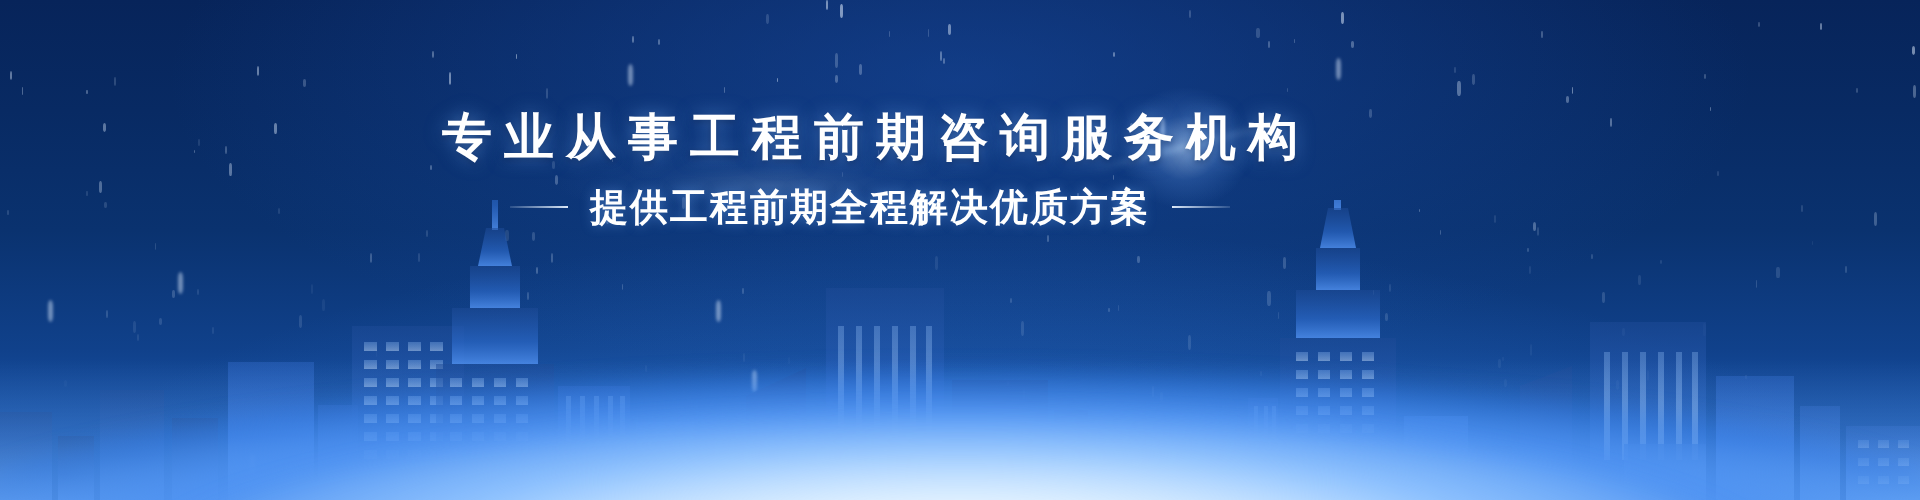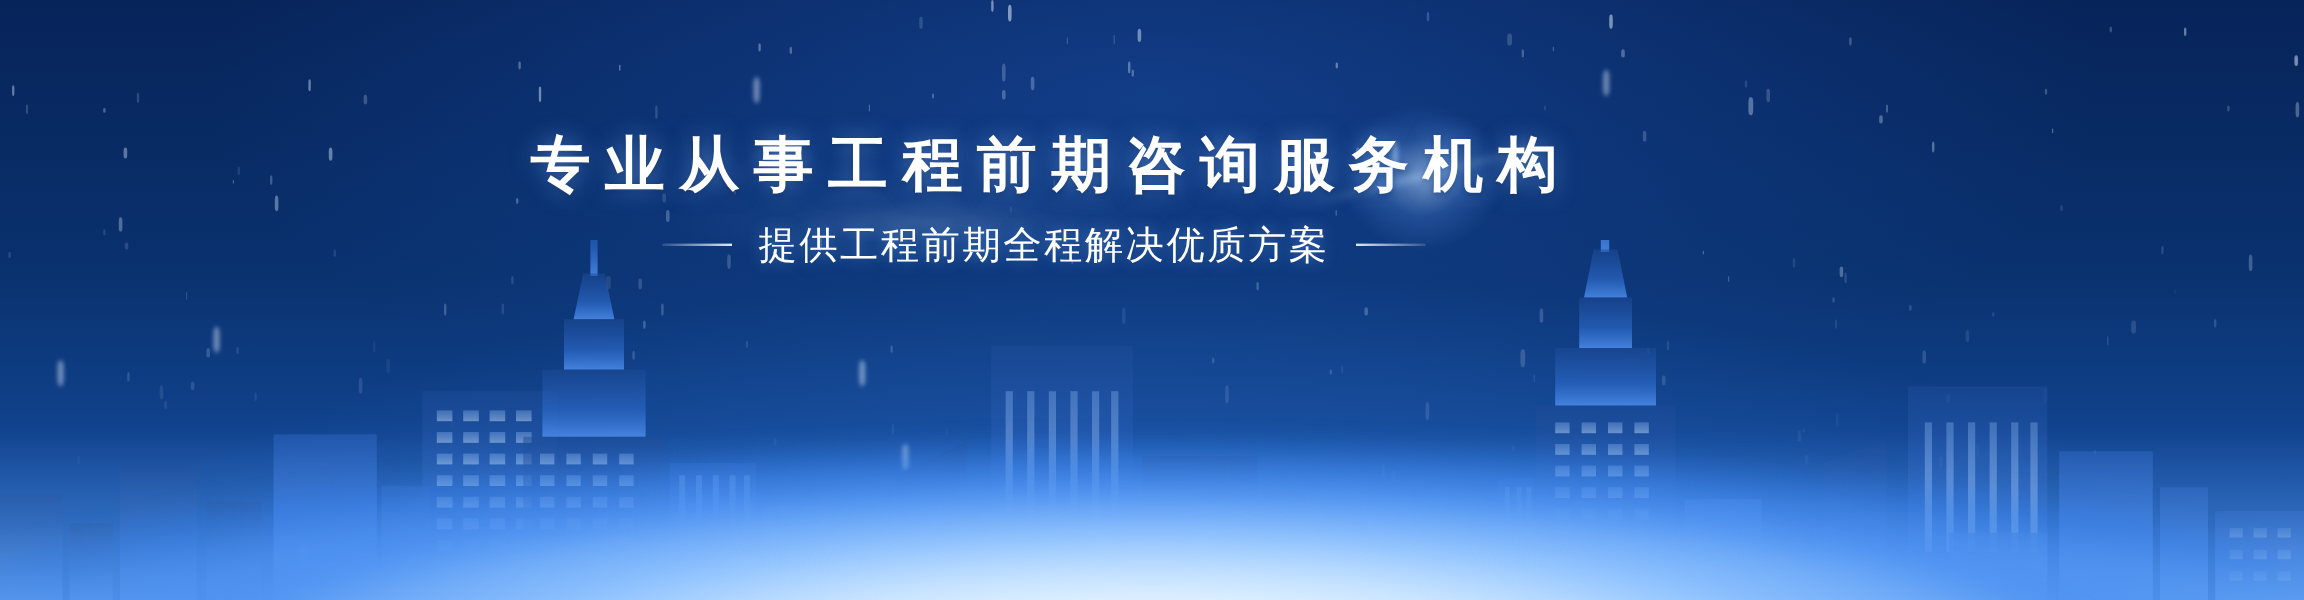--- a/index.html
+++ b/index.html
@@ -89,22 +89,22 @@
     pointer-events:auto;
   }
   .dash{
     width:58px;height:2px;
     background:linear-gradient(90deg, rgba(220,235,255,0.15), rgba(230,242,255,0.95));
   }
   .dash.right{
     background:linear-gradient(90deg, rgba(230,242,255,0.95), rgba(220,235,255,0.15));
   }
   .subtitle{
-    font-size:32px;
-    font-weight:normal;
+    font-size:38px;
+    font-weight:bold;
     color:#ffffff;
     letter-spacing:2px;
     line-height:1;
     white-space:nowrap;
     text-shadow:0 0 12px rgba(120,180,255,0.45);
   }
   .services{
     margin-top:28px;
     font-size:20px;
     font-weight:bold;

